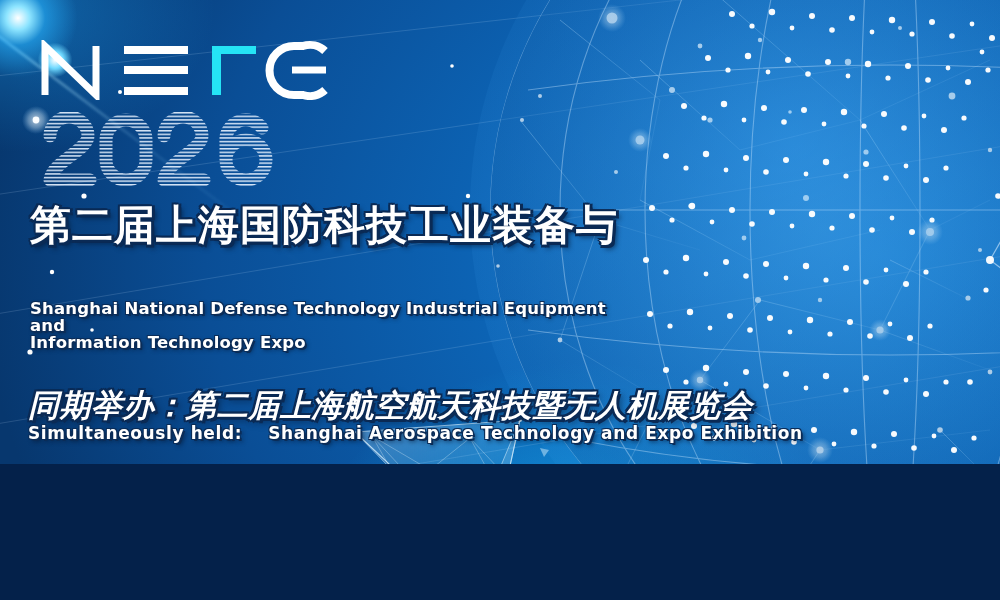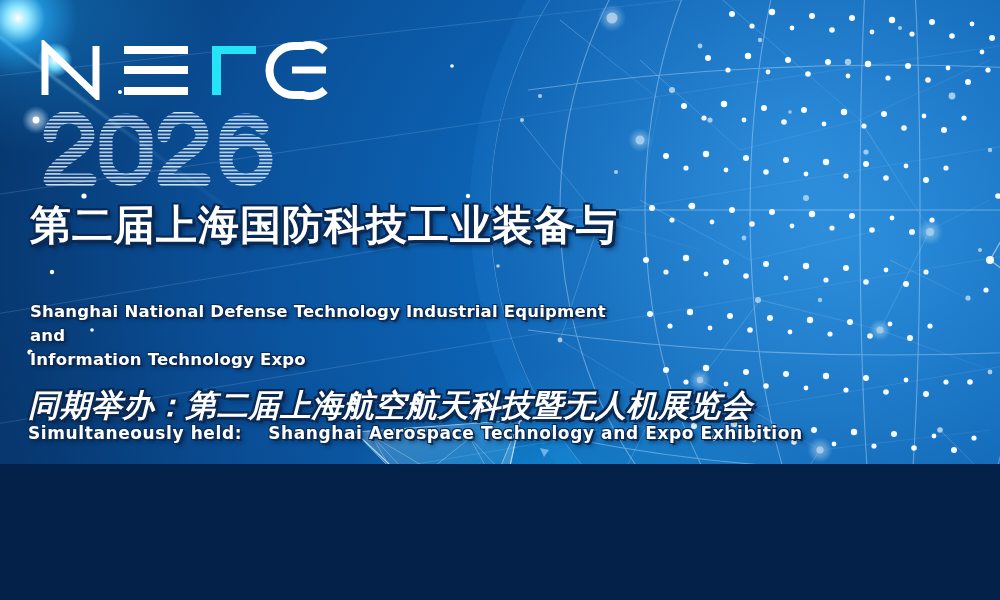--- a/index.html
+++ b/index.html
@@ -85,21 +85,21 @@
     text-shadow:
       3px 3px 0 #0a2a55, 3px -1px 0 #0a2a55, -1px 3px 0 #0a2a55,
       -2px -2px 0 #0a2a55, 2px 0 0 #0a2a55, 0 2px 0 #0a2a55,
       -2px 0 0 #0a2a55, 0 -2px 0 #0a2a55, 4px 4px 5px rgba(2,20,45,0.65);
   }
   .en-title{
     position:absolute;left:30px;top:300px;width:600px;
     font-family:"DejaVu Sans","Liberation Sans",sans-serif;
     font-weight:bold;
     font-size:16.5px;
-    line-height:24px;
+    line-height:17px;
     letter-spacing:0.2px;
     color:#ffffff;
     white-space:pre-line;
     text-shadow:
       2px 2px 0 #0b2c57, -1px -1px 0 #0b2c57, 1px -1px 0 #0b2c57,
       -1px 1px 0 #0b2c57, 2px 2px 4px rgba(3,22,48,0.7);
   }
 
   .sim-cn{
     position:absolute;left:28px;top:371px;

